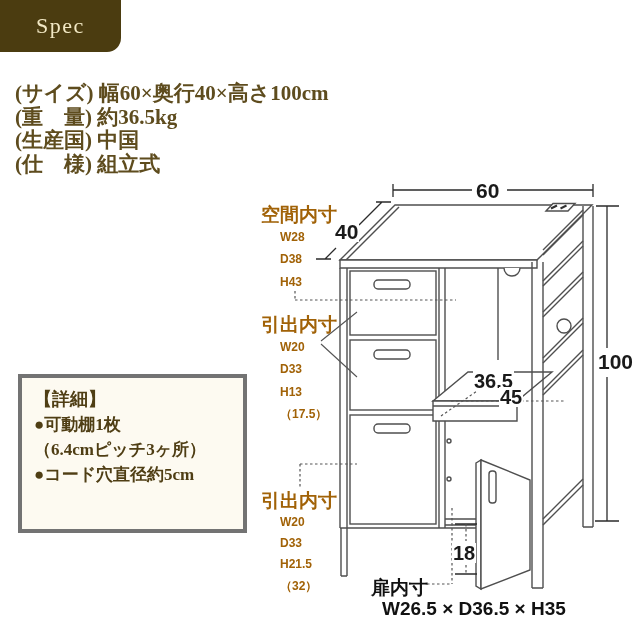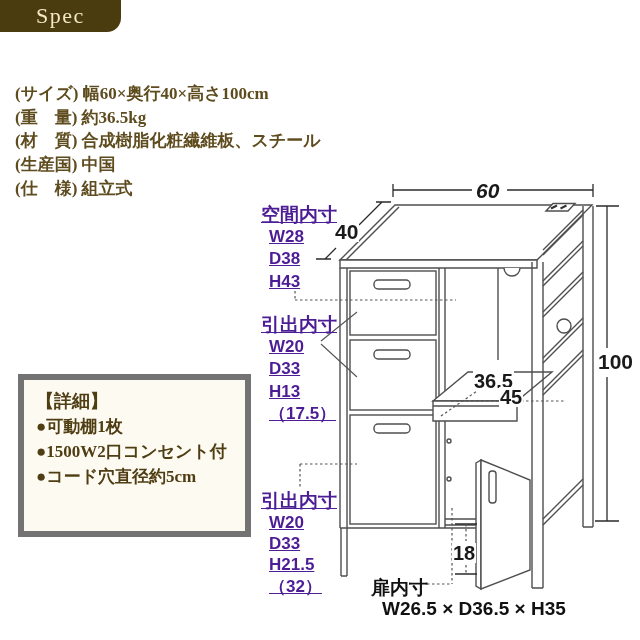--- a/index.html
+++ b/index.html
@@ -3,79 +3,78 @@
 <meta charset="utf-8">
 <style>
   html,body{margin:0;padding:0;}
   body{
     width:640px;height:640px;position:relative;background:#ffffff;
     font-family:"Liberation Sans",sans-serif;overflow:hidden;
   }
   .abs{position:absolute;}
   
   .spec-header{
-    left:0;top:0;width:121px;height:32px;
+    left:0;top:0;width:121px;height:52px;
     background:#4b3c10;color:#f2e8c4;
     border-radius:0 0 14px 0;
     display:flex;align-items:center;justify-content:center;
     font-family:"Liberation Serif",serif;
     font-size:22px;letter-spacing:1.5px;
   }
   
   .spec-list{
     left:15px;top:82px;width:400px;
     font-family:"Liberation Serif",serif;
-    font-size:17px;line-height:23.7px;
+    font-size:21px;line-height:23.7px;
     color:#5e4c1e;font-weight:bold;white-space:nowrap;
   }
   
   .detail-box{
     left:18px;top:374px;width:209px;height:133px;
-    background:#fdfaf1;border:6px solid #737373;
+    background:#fdfaf1;border:4px solid #737373;
     padding:9px 0 9px 12px;
     font-family:"Liberation Serif",serif;
     font-size:17px;line-height:25px;
     color:#4f3e14;font-weight:bold;white-space:nowrap;overflow:hidden;
   }
   .detail-box .detail-title{font-size:18px;}
   
   .dim{
     position:absolute;color:#1a1a1a;font-weight:bold;
     background:#fff;line-height:1;padding:0 1px;white-space:nowrap;
   }
   .dim-lg{font-size:21px;}
   .dim-md{font-size:20px;}
   .lblock{
-    position:absolute;color:#4c1d95;font-weight:bold;white-space:nowrap;text-decoration:underline;
+    position:absolute;color:#a16207;font-weight:bold;white-space:nowrap;
   }
   .lblock .ltitle{font-size:19px;line-height:22px;}
-  .lblock .lline{font-size:17px;line-height:22.4px;margin-left:8px;}
+  .lblock .lline{font-size:12px;line-height:22.4px;margin-left:19px;}
   .lblock.tight .lline{line-height:21.2px;}
   .door-lbl{position:absolute;color:#111;font-weight:bold;font-size:19px;line-height:1;white-space:nowrap;}
   svg{position:absolute;left:0;top:0;}
 </style>
 </head>
 <body>
 
 <div class="abs spec-header">
   <span>Spec</span>
 </div>
 
 <div class="abs spec-list">
   <div>(サイズ) 幅60×奥行40×高さ100cm</div>
   <div>(重　量) 約36.5kg</div>
-  <div>(材　質) 合成樹脂化粧繊維板、スチール</div>
   <div>(生産国) 中国</div>
   <div>(仕　様) 組立式</div>
 </div>
 
 <div class="abs detail-box">
   <div class="detail-title">【詳細】</div>
   <div>●可動棚1枚</div>
-  <div>●1500W2口コンセント付</div>
+  <div>（6.4cmピッチ3ヶ所）</div>
   <div>●コード穴直径約5cm</div>
 </div>
 
 <svg width="640" height="640" viewBox="0 0 640 640">
   <g stroke="#4f4f4f" stroke-width="1.4" fill="none">
 
     <path d="M340,260 L395,205 L592,205 L537,260 Z" fill="#ffffff"></path>
     <path d="M345,261 L399,207"></path>
     <path d="M340,260 H537 V268 H340 Z" fill="#ffffff"></path>
 
@@ -143,21 +142,21 @@
     <path d="M300,464 H357 M300,464 V489"></path>
     <path d="M441,416 L490,382 M451,401 H564"></path>
     <path d="M466,524 V541 M466,565 V574"></path>
     <path d="M452,508 V584 M427,584 H452"></path>
   </g>
   <g stroke="#555" stroke-width="1.1" fill="none">
     <path d="M321,341 L357,312 M321,344 L357,377"></path>
   </g>
 </svg>
 
-<div class="dim dim-lg" style="left:475px;top:180px;font-style:italic;">60</div>
+<div class="dim dim-lg" style="left:475px;top:180px;">60</div>
 <div class="dim dim-lg" style="left:334px;top:221px;">40</div>
 <div class="dim dim-lg" style="left:597px;top:351px;">100</div>
 <div class="dim dim-md" style="left:473px;top:371px;">36.5</div>
 <div class="dim dim-md" style="left:499px;top:387px;">45</div>
 <div class="dim dim-md" style="left:452px;top:543px;">18</div>
 
 <div class="lblock" style="left:261px;top:204px;">
   <div class="ltitle">空間内寸</div>
   <div class="lline">W28</div>
   <div class="lline">D38</div>

